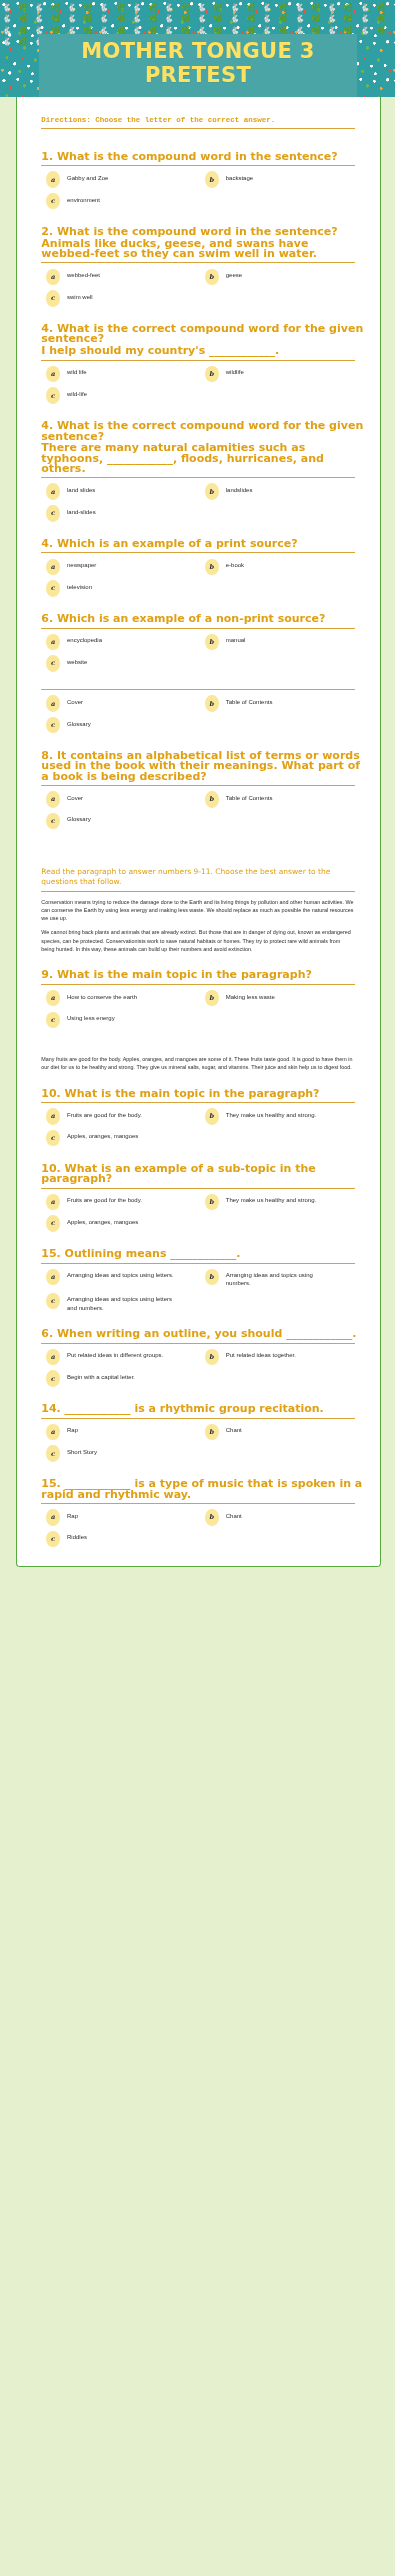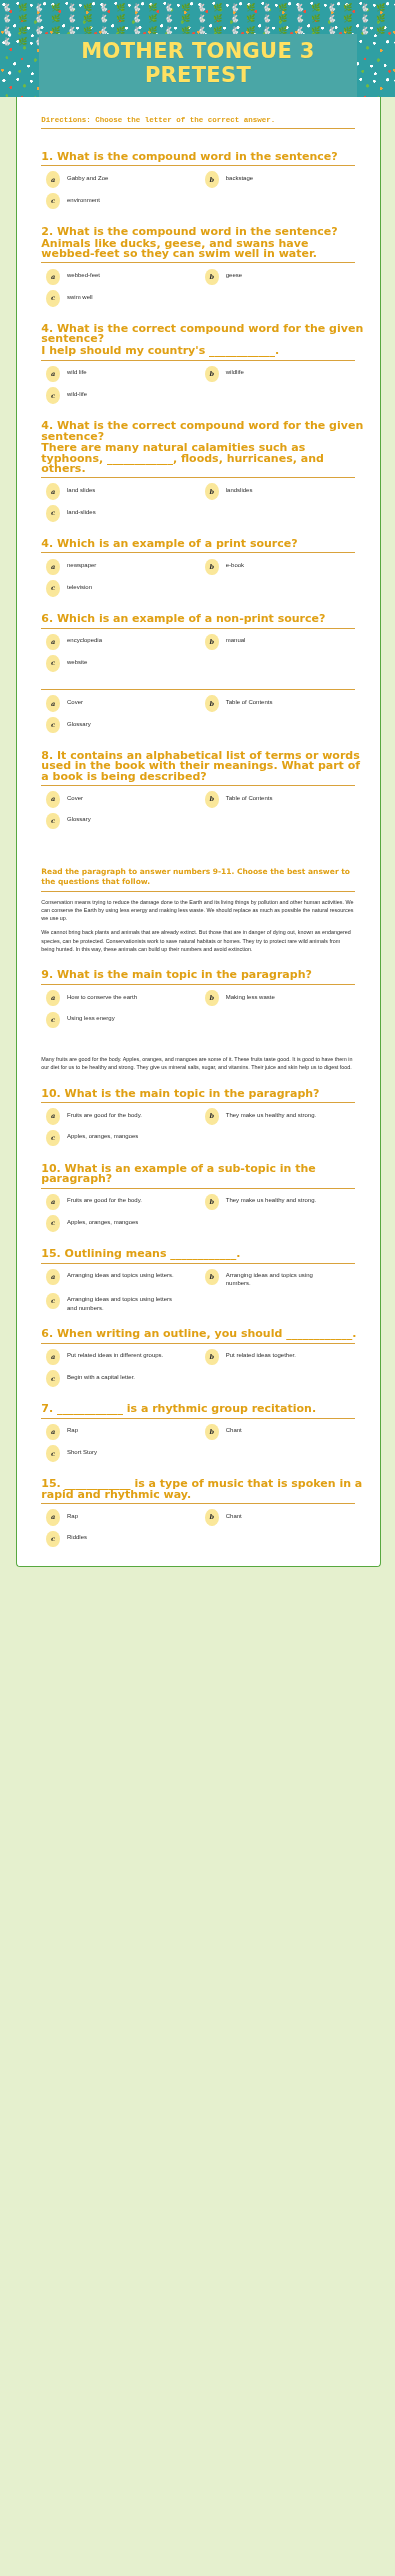--- a/index.html
+++ b/index.html
@@ -148,21 +148,21 @@
     font-size:6px;
     line-height:8.2px;
     padding-top:0.5px;
     max-width: 108px;
   }
 
   
   .passage-head {
     color:#e0a014;
     font-family:"DejaVu Sans", sans-serif;
-    font-weight:bold;
+    font-weight:normal;
     font-size:7.5px;
     line-height:10.3px;
     margin:0 0 2.1px 9.3px;
   }
   .passage {
     color:#2d2d2d;
     font-size:5.4px;
     line-height:8.2px;
     margin: 6.2px 9.3px 0 9.3px;
     text-align:left;
@@ -444,21 +444,21 @@
               <div class="opt-badge">b</div>
               <div class="opt-label">Put related ideas together.</div>
             </div>
             <div class="opt">
               <div class="opt-badge">c</div>
               <div class="opt-label">Begin with a capital letter.</div>
             </div>
           </div>
         </div>
         <div class="q-block">
-          <p class="q-text">7. ____________ is a rhythmic group recitation.</p>
+          <p class="q-text">14. ____________ is a rhythmic group recitation.</p>
           <div class="rule"></div>
           <div class="opts">
             <div class="opt">
               <div class="opt-badge">a</div>
               <div class="opt-label">Rap</div>
             </div>
             <div class="opt">
               <div class="opt-badge">b</div>
               <div class="opt-label">Chant</div>
             </div>

